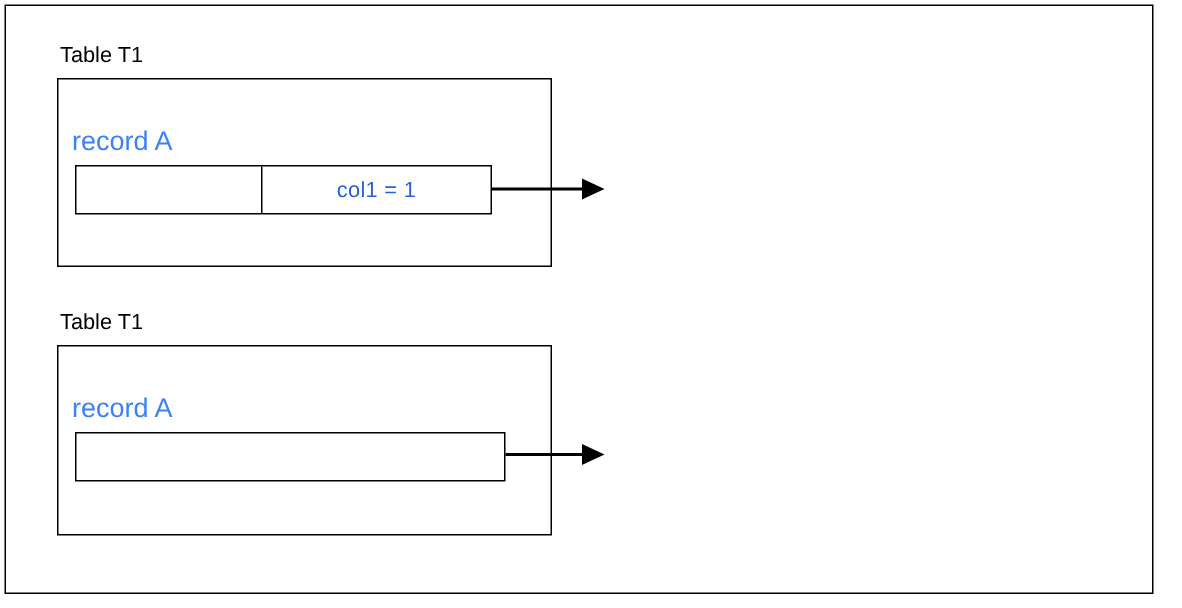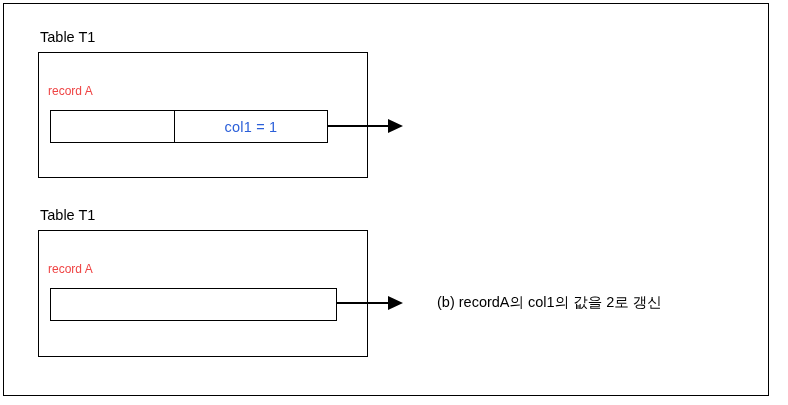--- a/index.html
+++ b/index.html
@@ -40,22 +40,22 @@
 
   .table-box {
     position: absolute;
     border: 1px solid #000000;
     box-sizing: border-box;
     background: transparent;
   }
 
   .record-label {
     position: absolute;
-    font-size: 12px;
-    color: #ef4444;
+    font-size: 18px;
+    color: #3b82f6;
     line-height: 1;
     white-space: nowrap;
   }
 
   .record-row {
     position: absolute;
     display: flex;
     box-sizing: border-box;
     border: 1px solid #000000;
     background: #ffffff;
@@ -144,16 +144,15 @@
 
     <div class="record-row" style="left:50px; top:288px; width:287px; height:33px;">
       <div class="record-cell-key" style="width:109px;"></div>
     </div>
 
     <div class="arrow" style="left:337px; top:296px; width:68px;">
       <div class="shaft" style="width:53px;"></div>
       <div class="head" style="left:51px;"></div>
     </div>
 
-    <div class="caption-text" style="left:437px; top:295px;">(b) recordA의 col1의 값을 2로 갱신</div>
   </div>
 
 </div>
 
 </body></html>

